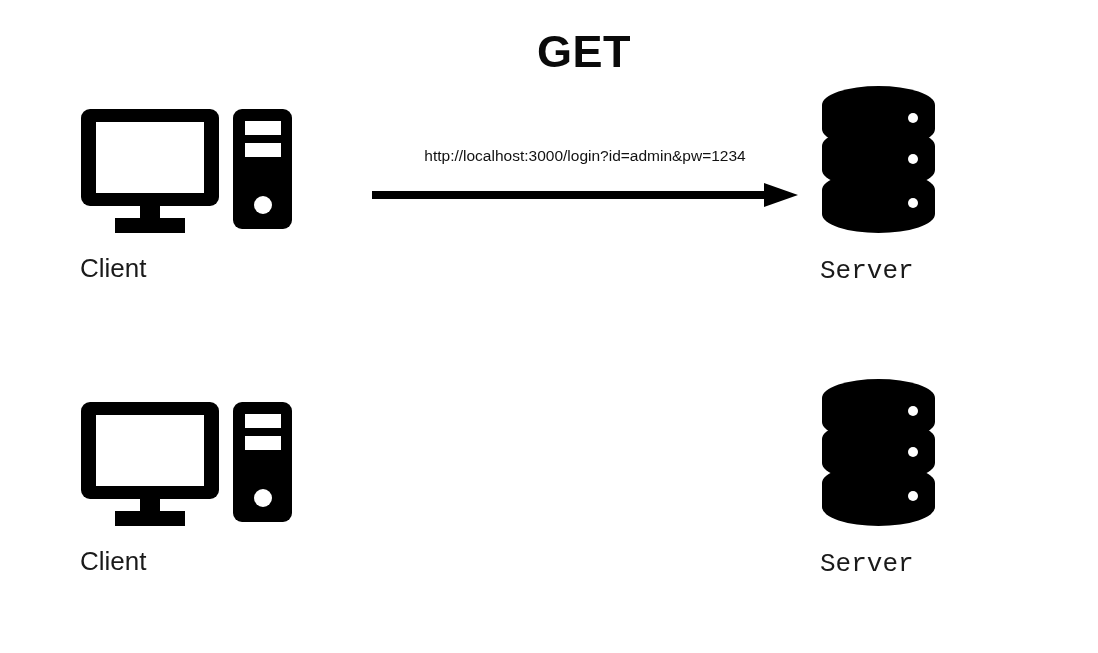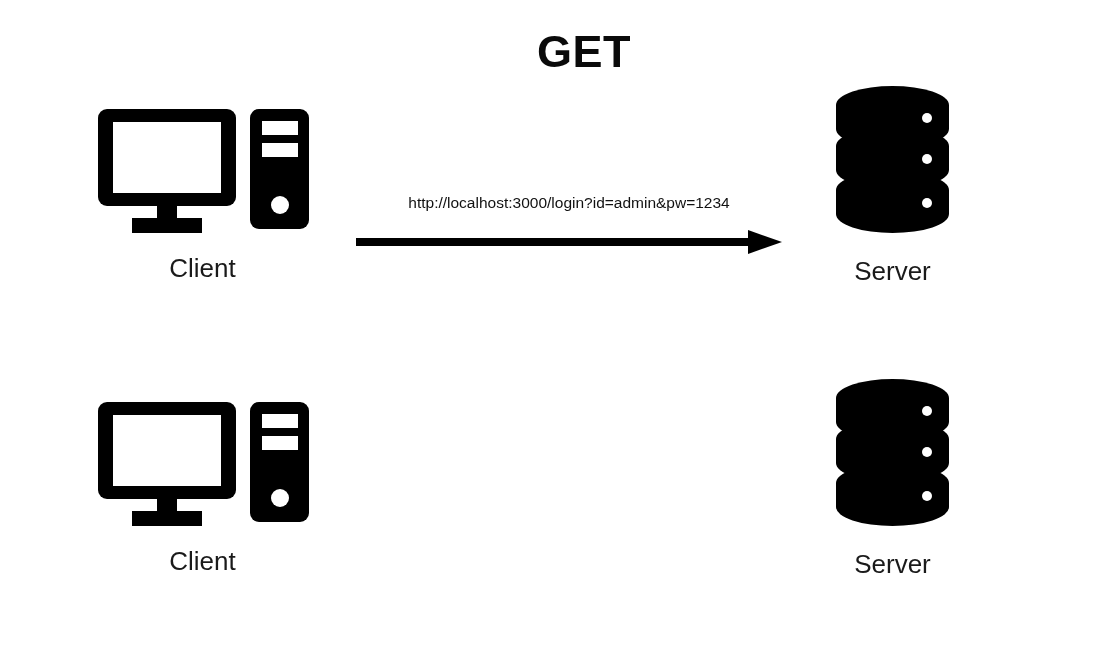--- a/index.html
+++ b/index.html
@@ -35,50 +35,48 @@
     line-height: 1;
     color: #0a0a0a;
     margin-left: 35px;
   }
   .title-get  { top: 29px; }
   .title-post { top: 321px; }
 
   
   .node {
     position: absolute;
-    text-align: center;
   }
   .node-label {
     font-size: 26px;
     font-weight: normal;
     line-height: 1;
     color: #1a1a1a;
     white-space: nowrap;
   }
 
   
   .client-top    { left: 80px; top: 108px;  width: 245px; }
   .client-bottom { left: 80px; top: 401px;  width: 245px; }
   .client-top .node-label,
   .client-bottom .node-label { margin-top: 18px; }
 
   
   .server-top    { left: 820px; top: 85px;  width: 145px; }
   .server-bottom { left: 820px; top: 378px; width: 145px; }
   .server-top .node-label,
-  .server-bottom .node-label { margin-top: 16px; }
+  .server-bottom .node-label { margin-top: 16px; font-family: Liberation Mono, monospace; }
 
   .icon-wrap { display: block; margin: 0 auto; }
 
   
   .flow {
     position: absolute;
-    left: 356px;
+    left: 372px;
     width: 426px;
-    margin-top: 47px;
   }
   .flow-top    { top: 148px; }
   .flow-bottom { top: 443px; }
 
   .flow-label {
     display: block;
     text-align: center;
     font-size: 15.5px;
     line-height: 1;
     color: #111111;

